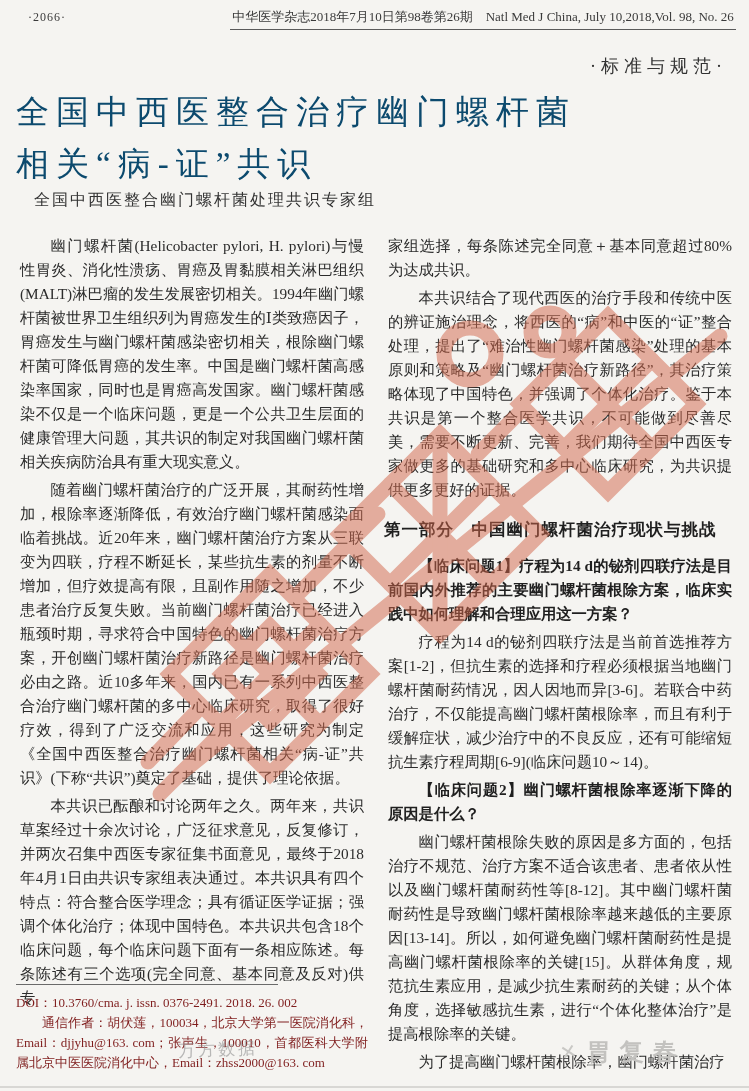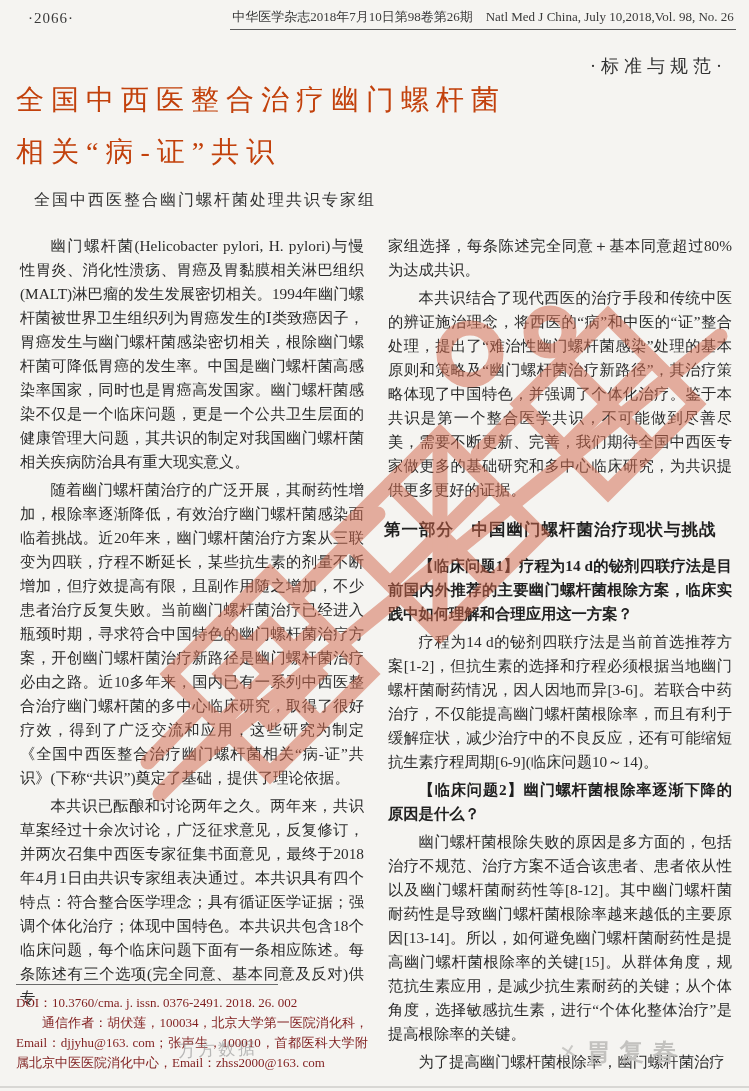--- a/index.html
+++ b/index.html
@@ -6,35 +6,35 @@
   .page{
     position:relative;
     width:749px;height:1091px;
     margin:0 auto;
     background:#f5f4f1;
     overflow:hidden;
     font-family:"Liberation Serif","DejaVu Serif",serif;
     color:#2b2b2b;
   }
   
-  .hdr-left{position:absolute;left:28px;top:10px;font-size:15px;letter-spacing:1px;color:#3a3a3a;}
+  .hdr-left{position:absolute;left:28px;top:10px;font-size:12px;letter-spacing:1px;color:#3a3a3a;}
   .hdr-center{
     position:absolute;left:230px;top:8px;width:506px;
     font-size:13px;text-align:center;color:#3a3a3a;
     border-bottom:1px solid #5a5a5a;padding-bottom:3px;white-space:nowrap;
   }
   .hdr-label{
     position:absolute;right:22px;top:54px;
     font-size:18px;letter-spacing:5px;color:#333;
   }
   
   .title{
-    position:absolute;left:16px;top:74px;width:560px;
-    font-size:28px;line-height:52px;letter-spacing:7px;
-    color:#c2410c;font-weight:500;
+    position:absolute;left:16px;top:86px;width:560px;
+    font-size:33px;line-height:52px;letter-spacing:7px;
+    color:#0c4a6e;font-weight:500;
   }
   .byline{
     position:absolute;left:34px;top:190px;width:500px;
     font-size:16px;letter-spacing:2px;color:#333;
   }
   
   .col{position:absolute;top:230px;width:352px;font-size:15.3px;line-height:24px;text-align:justify;}
   .col-left{left:16px;}
   .col-right{left:384px;}
   .col p{margin:4px;text-indent:2em;}

